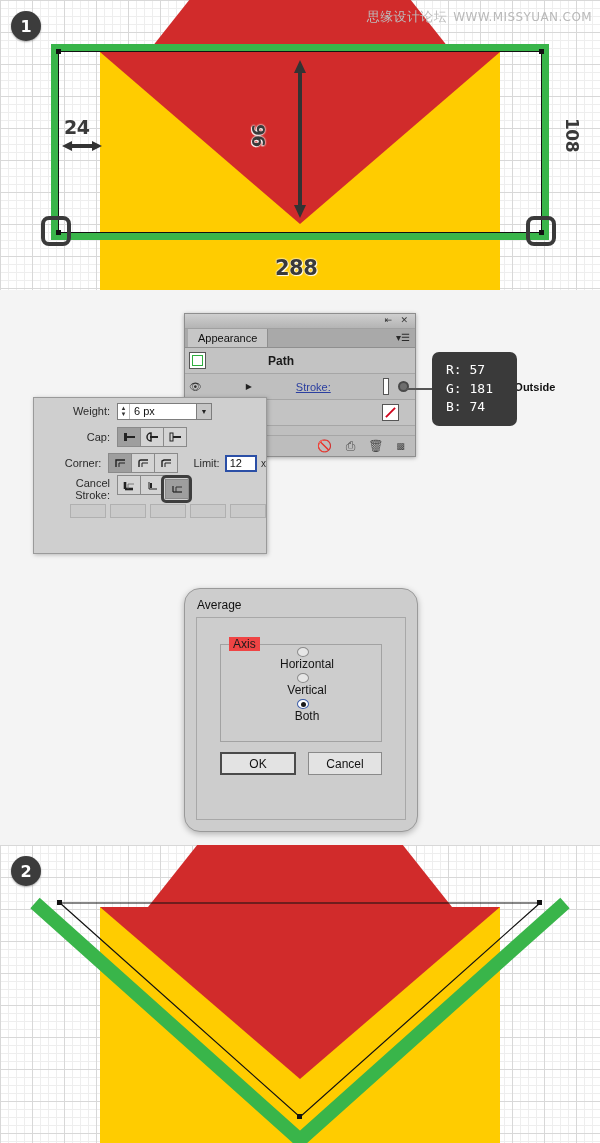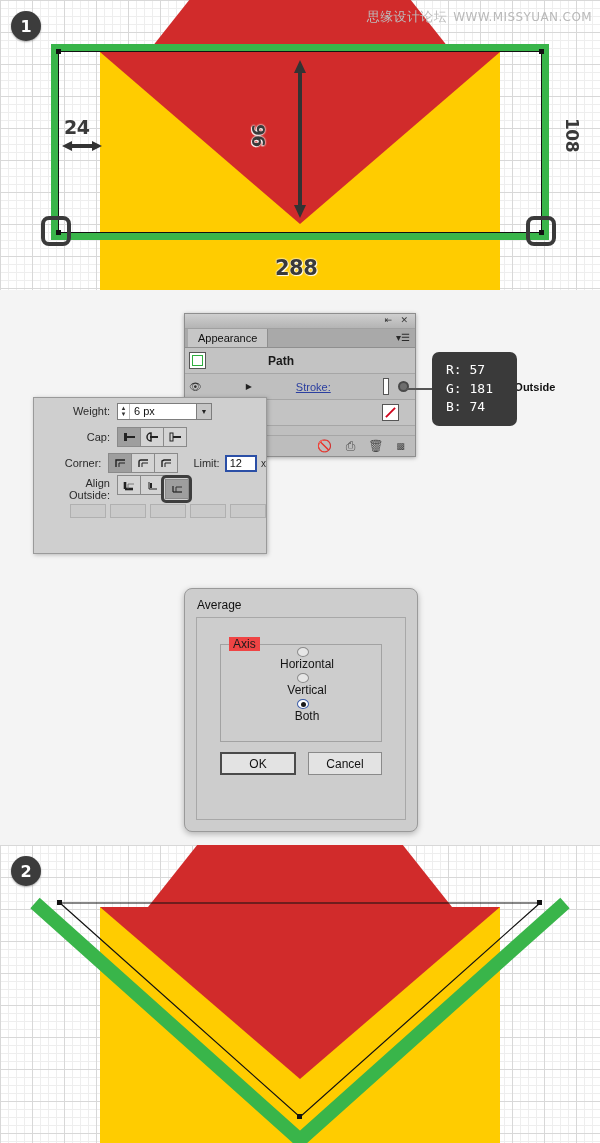--- a/index.html
+++ b/index.html
@@ -209,21 +209,21 @@
   #limit-x{margin-left:4px;font-size:10px;color:#2b2b2b;}
   #dash-row{display:flex;align-items:center;height:26px;padding-left:36px;border-top:1px solid #b6b6b6;margin-top:4px;}
   #dash-check{width:11px;height:11px;background:#fff;border:1px solid #8a8a8a;margin-right:7px;}
   .dash-preview{width:38px;height:15px;border:1px dashed #b0b0b0;margin-left:10px;box-sizing:border-box;}
   #dash-fields{display:flex;gap:4px;padding-left:36px;margin-top:2px;}
   .dash-box{width:36px;height:14px;background:#cacaca;border:1px solid #b0b0b0;box-sizing:border-box;}
 
   
   #average-dialog{
     position:absolute;left:184px;top:588px;width:232px;height:242px;
-    background:#cdcdcd;border:1px solid #9a9a9a;border-radius:8px;
+    background:#cdcdcd;border:1px solid #9a9a9a;border-radius:16px;
     box-shadow:0 2px 6px rgba(0,0,0,.28);
     font-size:12px;color:#1a1a1a;
   }
   #avg-title{position:absolute;left:12px;top:9px;font-size:12px;color:#111;}
   #avg-inner{position:absolute;left:11px;top:28px;right:11px;bottom:11px;
     background:#cdcdcd;border:1px solid #a8a8a8;}
   #axis-group{
     position:absolute;left:23px;top:26px;right:23px;height:96px;
     border:1px solid #a2a2a2;
   }
@@ -413,21 +413,21 @@
         </div>
       </div>
       <span id="limit-label">Limit:</span>
       <div id="limit-field">
         <span>12</span>
       </div>
       <span id="limit-x">x</span>
     </div>
 
     <div class="sp-row">
-      <span class="sp-label">Align Outside:</span>
+      <span class="sp-label">Cancel Stroke:</span>
       <div class="btn-group">
         <div class="icon-btn">
           <svg width="16" height="12">
               <path d="M4 10 L4 3" stroke="#222" stroke-width="2.6"></path>
               <path d="M4 10 L12 10" stroke="#222" stroke-width="2.6"></path>
               <path d="M7 10 L7 5 L13 5" fill="none" stroke="#666" stroke-width=".8"></path>
             </svg>
         </div>
         <div class="icon-btn">
           <svg width="16" height="12">

